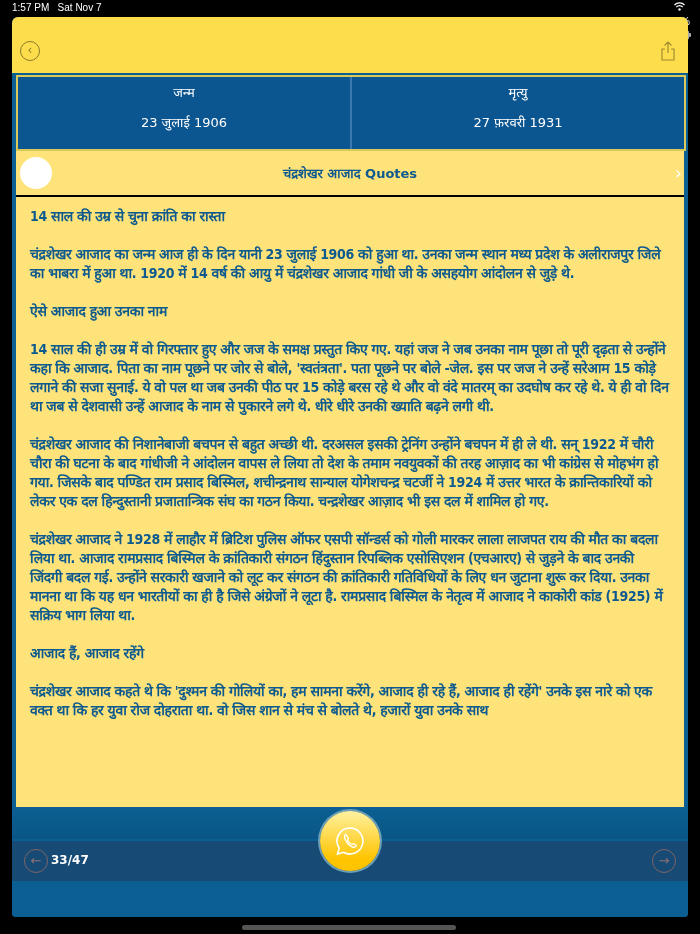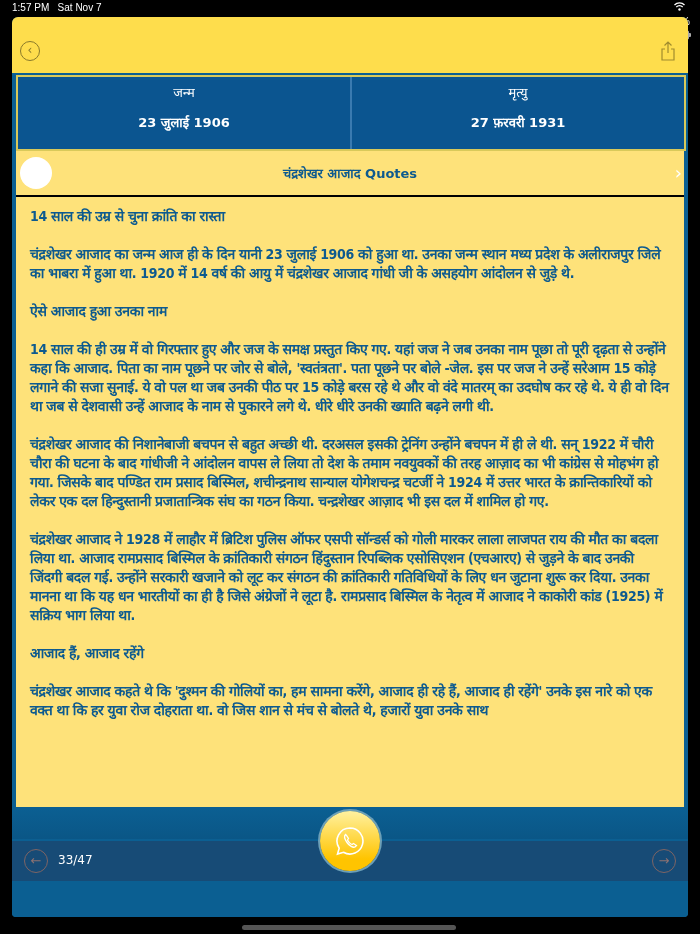--- a/index.html
+++ b/index.html
@@ -35,21 +35,21 @@
   .nav-share {
     position:absolute; right:12px; top:24px; width:16px; height:20px;
   }
   .dates {
     position:absolute; left:4px; top:58px; width:666px; height:72px;
     border:2px solid #d9c95a; background:#0b5590; display:flex;
   }
   .date-col { flex:1; color:#fff; text-align:center; position:relative; }
   .date-col + .date-col { border-left:2px solid #3a7ab0; }
   .date-label { position:absolute; left:0; right:0; top:6px; font-size:13px; }
-  .date-value { position:absolute; left:0; right:0; top:36px; font-size:13px; font-weight:bold; }
+  .date-value { position:absolute; left:0; right:0; top:36px; font-size:13px; font-weight:normal; }
 
   .quotes-row {
     position:absolute; left:4px; top:134px; width:668px; height:44px; background:#fee27a;
     border-bottom:2px solid #000000;
   }
   .quotes-avatar {
     position:absolute; left:4px; top:6px; width:32px; height:32px; border-radius:50%; background:#fff;
   }
   .quotes-label {
     position:absolute; left:0; right:0; top:13px; text-align:center; color:#0d5a8f; font-size:13px; font-weight:bold;
@@ -75,21 +75,21 @@
   .bottom-strip {
     position:absolute; left:0; top:32px; width:676px; height:40px; background:#174b76;
   }
   .prev-btn, .next-btn {
     position:absolute; top:8px; width:22px; height:22px; border:1px solid #7e6464;
     border-radius:50%; color:#8d7272; font-size:13px; line-height:21px; text-align:center;
   }
   .prev-btn { left:12px; }
   .next-btn { right:12px; }
   .page-counter {
-    position:absolute; left:46px; top:12px; color:#fff; font-size:12px; font-weight:normal;
+    position:absolute; left:39px; top:12px; color:#fff; font-size:12px; font-weight:bold;
   }
   .whatsapp-btn {
     position:absolute; left:308px; top:2px; width:60px; height:60px; border-radius:50%;
     background:linear-gradient(#fff1a0, #ffc400 80%); box-shadow:0 0 0 2px #6c9fb7;
   }
   .whatsapp-btn svg { position:absolute; left:14px; top:14px; }
   .home-indicator {
     position:absolute; left:242px; top:925px; width:214px; height:5px; background:#555; border-radius:3px;
   }
 </style>

